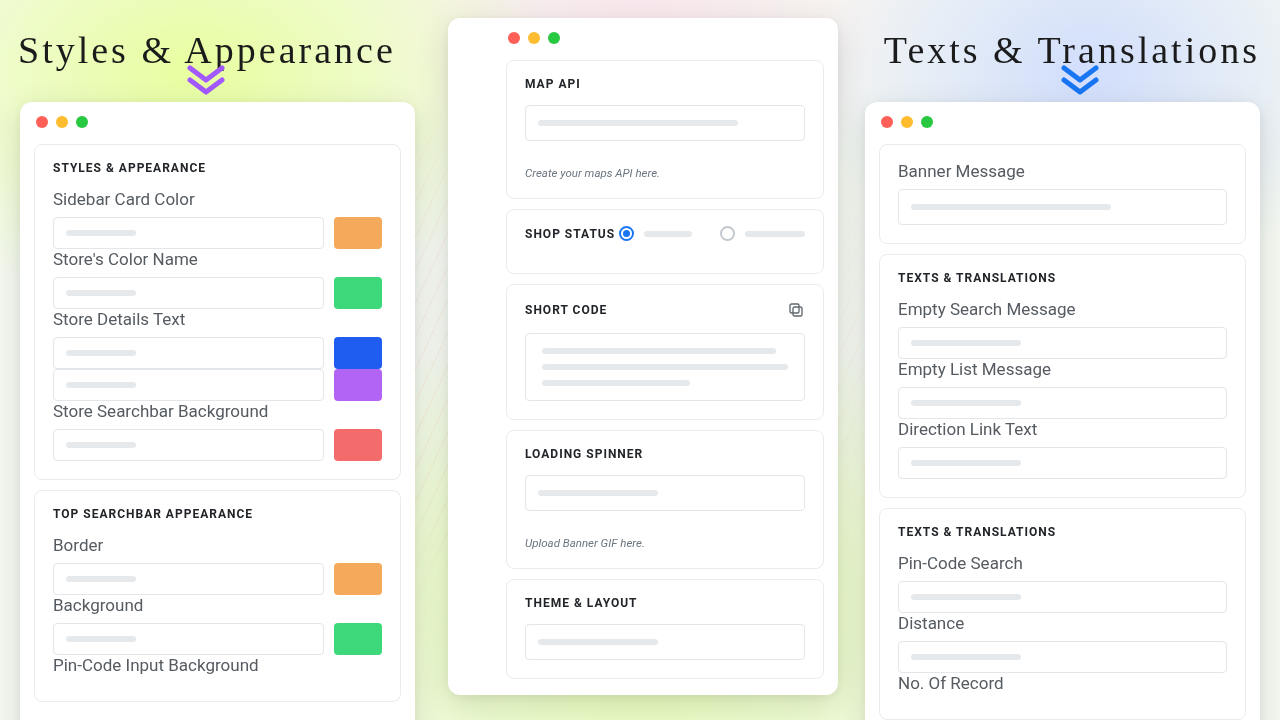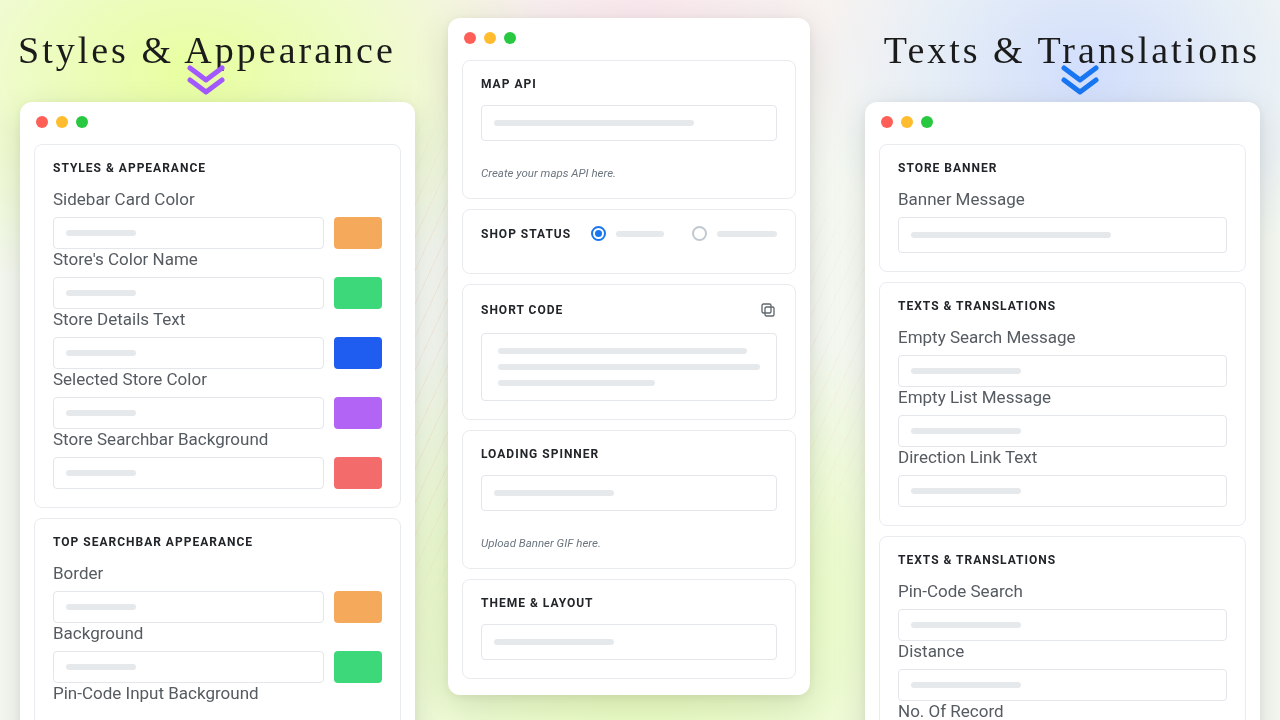--- a/index.html
+++ b/index.html
@@ -131,21 +131,21 @@
     content: ""; position: absolute; inset: 2px; border-radius: 50%; background: #1976f2;
   }
   .radio-label-sk { width: 48px; height: 6px; background: #e6e9ec; border-radius: 3px; }
   .copy-icon { width: 18px; height: 18px; color: #61686f; }
 
   
   #title-left   { top: 28px; left: 18px; }
   #title-right  { top: 28px; right: 20px; }
 
   #win-left   { top: 102px; left: 20px; width: 395px; height: 700px; }
-  #win-mid    { top: 18px;  left: 448px; width: 362px; }
+  #win-mid    { top: 18px;  left: 448px; width: 390px; padding-left: 44px; }
   #win-right  { top: 102px; right: 20px; width: 395px; height: 700px; }
 
   
   .waves {
     position: absolute; inset: 0; pointer-events: none; opacity: 0.14;
     background-image: repeating-linear-gradient(115deg, rgba(255,140,80,0.7) 0 1px, transparent 1px 14px);
     -webkit-mask-image: radial-gradient(ellipse 700px 420px at 40% 50%, #000 30%, transparent 70%);
     mask-image: radial-gradient(ellipse 700px 420px at 40% 50%, #000 30%, transparent 70%);
   }
 </style>
@@ -215,21 +215,20 @@
       <div>
         <div class="field-label">Store Details Text</div>
         <div class="field-row">
           <div class="input-box">
               <div class="skeleton" style="width:70px"></div>
             </div>
           <div class="swatch" style="background:#1f5cf0"></div>
         </div>
       </div>
       <div>
-        <div class="field-label">Selected Store Color</div>
         <div class="field-row">
           <div class="input-box">
               <div class="skeleton" style="width:70px"></div>
             </div>
           <div class="swatch" style="background:#b264f4"></div>
         </div>
       </div>
       <div>
         <div class="field-label">Store Searchbar Background</div>
         <div class="field-row">
@@ -331,21 +330,20 @@
   </div>
 
   <div id="win-right" class="window">
     <div class="window-chrome">
       <span class="dot red"></span>
       <span class="dot yellow"></span>
       <span class="dot green"></span>
     </div>
 
     <div class="card">
-      <div class="section-title">STORE BANNER</div>
       <div class="field-label">Banner Message</div>
       <div class="input-box" style="height:36px">
           <div class="skeleton" style="width:200px"></div>
         </div>
     </div>
 
     <div class="card">
       <div class="section-title">TEXTS &amp; TRANSLATIONS</div>
       <div>
         <div class="field-label">Empty Search Message</div>

